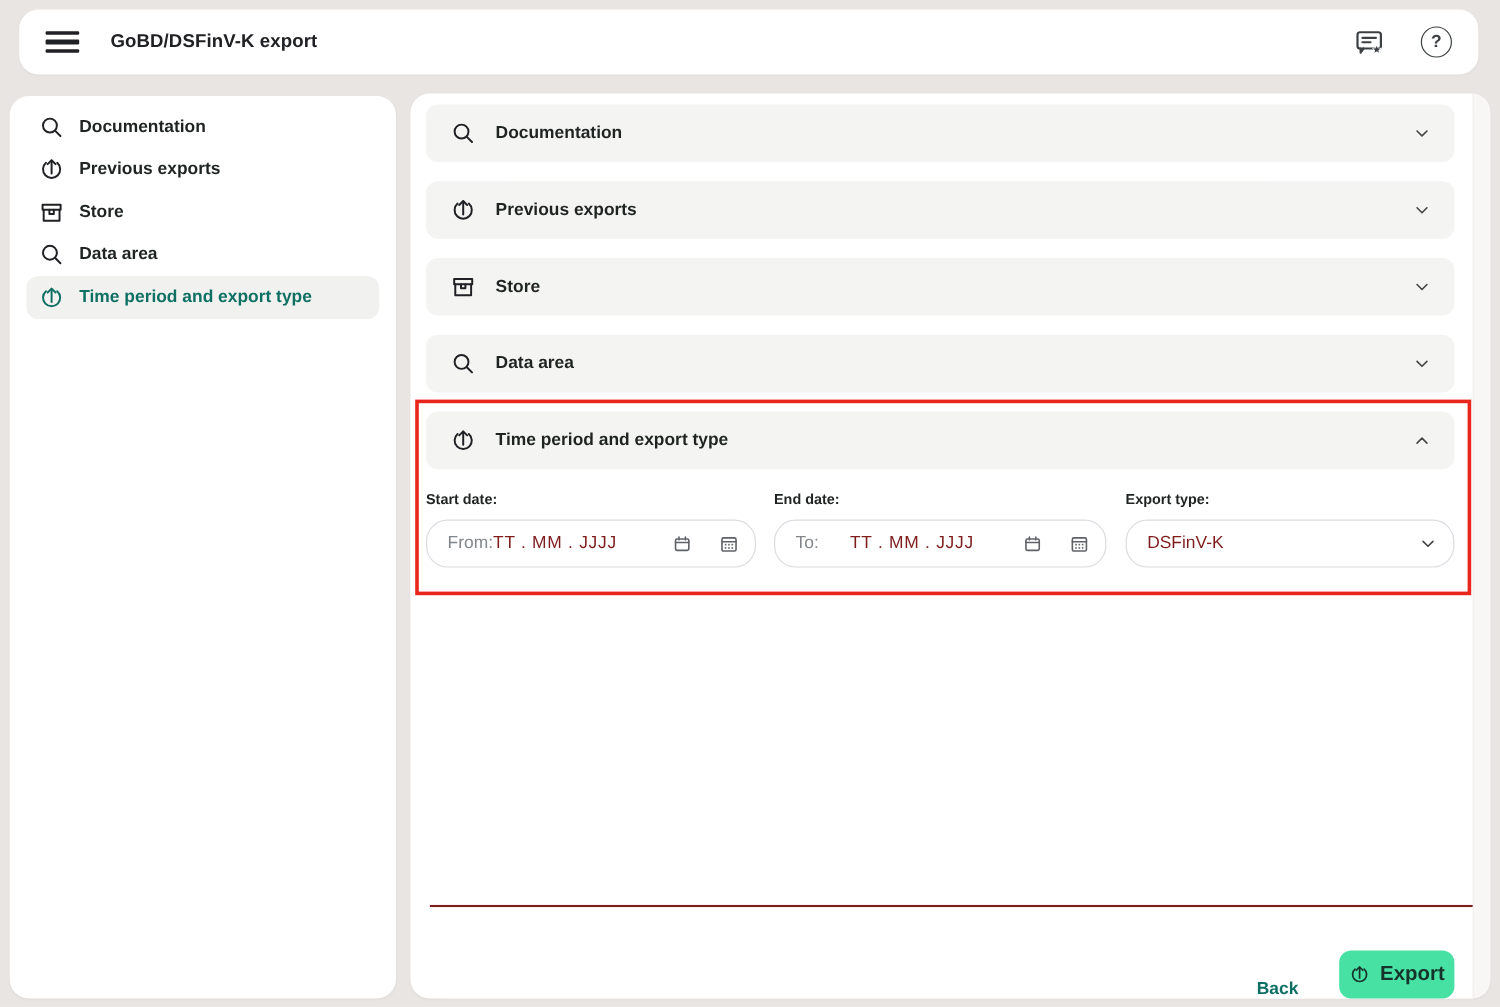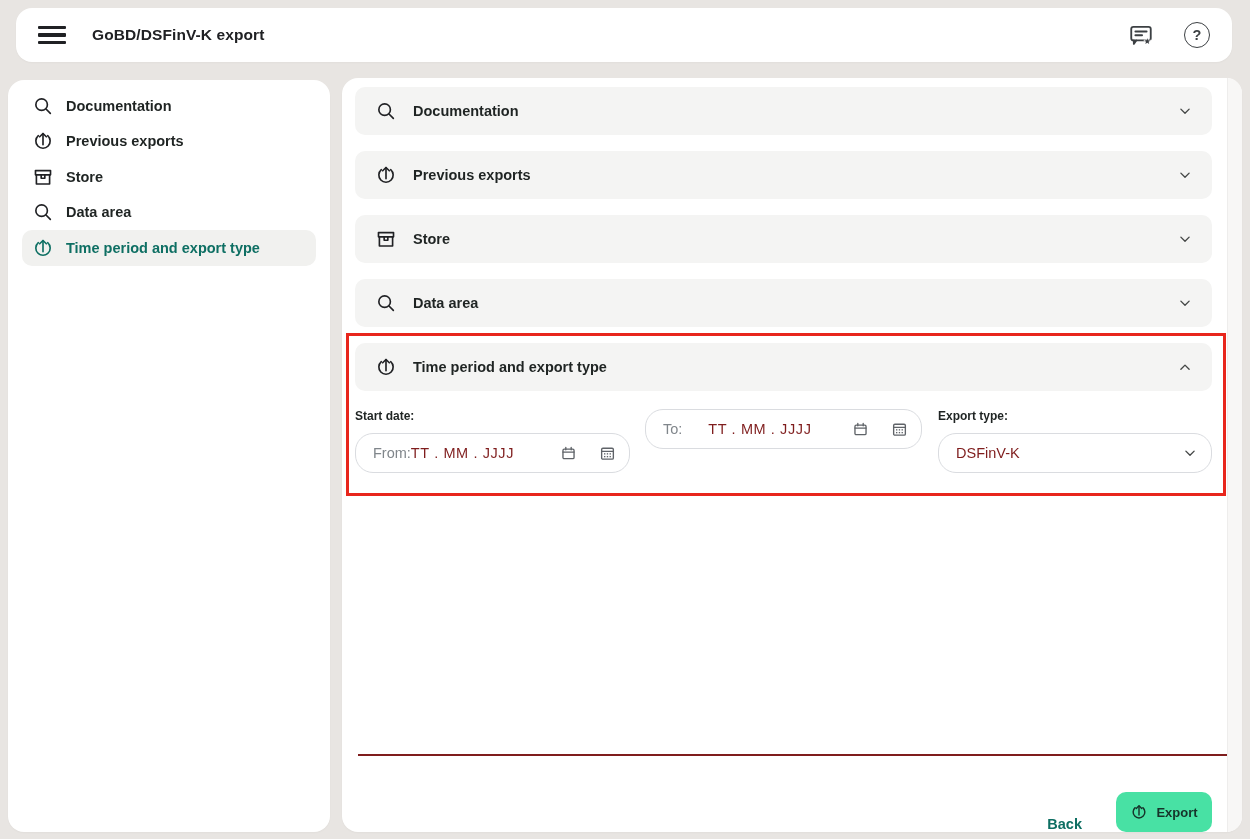--- a/index.html
+++ b/index.html
@@ -61,21 +61,21 @@
 
   
   .red-box{position:absolute;left:4px;top:255px;width:874px;height:157px;border:3px solid #e8261c;pointer-events:none;z-index:5;}
 
   
   .footer{position:absolute;left:0;right:14px;bottom:0;height:76px;border-top:2px solid #7f1d1d;
     display:flex;align-items:flex-end;justify-content:flex-end;border-radius:0 0 0 16px;background:#fff;margin-left:16px;}
   .back-link{font-size:14.5px;font-weight:700;color:#0e6f63;cursor:pointer;margin-right:34px;}
   .export-btn{width:96px;height:40px;margin-right:16px;background:#48e1a4;border:none;border-radius:10px;
     display:flex;align-items:center;justify-content:center;gap:8px;cursor:pointer;
-    font-family:"Liberation Sans",sans-serif;font-size:13px;font-weight:700;color:#16332a;}
+    font-family:"Liberation Sans",sans-serif;font-size:17px;font-weight:700;color:#16332a;}
   .export-btn .ic{width:18px;height:18px;stroke:#16332a;fill:none;stroke-width:1.9;stroke-linecap:round;stroke-linejoin:round;}
 </style>
 </head>
 <body>
 
 <svg width="0" height="0" style="position:absolute" aria-hidden="true">
   <defs>
     <symbol id="sym-search" viewBox="0 0 24 24">
       <circle cx="10.5" cy="10.5" r="6.3"></circle>
         <path d="M15.3 15.3 L20 20"></path>
@@ -226,20 +226,21 @@
         <span class="dval">TT . MM . JJJJ</span>
         <svg class="cal push">
             <use href="#sym-calendar"></use>
           </svg>
         <svg class="cal">
             <use href="#sym-calendar-grid"></use>
           </svg>
       </div>
     </div>
     <div class="fgroup fg2">
+      <div class="flabel">End date:</div>
       <div class="finput">
         <span class="prefix">To:</span>
         <span class="sp"></span>
         <span class="dval">TT . MM . JJJJ</span>
         <svg class="cal push">
             <use href="#sym-calendar"></use>
           </svg>
         <svg class="cal">
             <use href="#sym-calendar-grid"></use>
           </svg>

